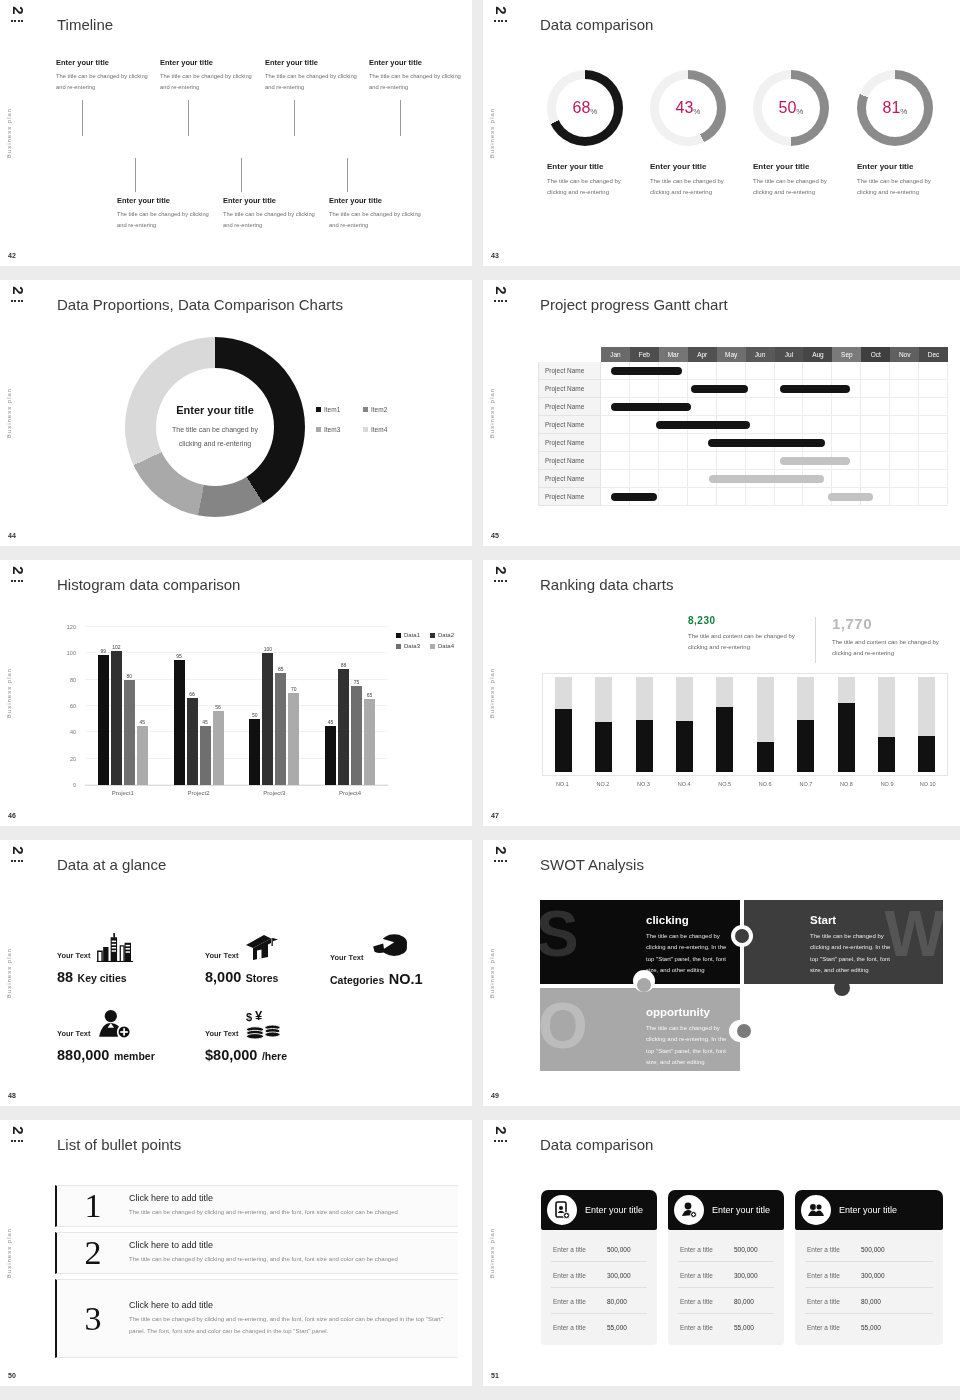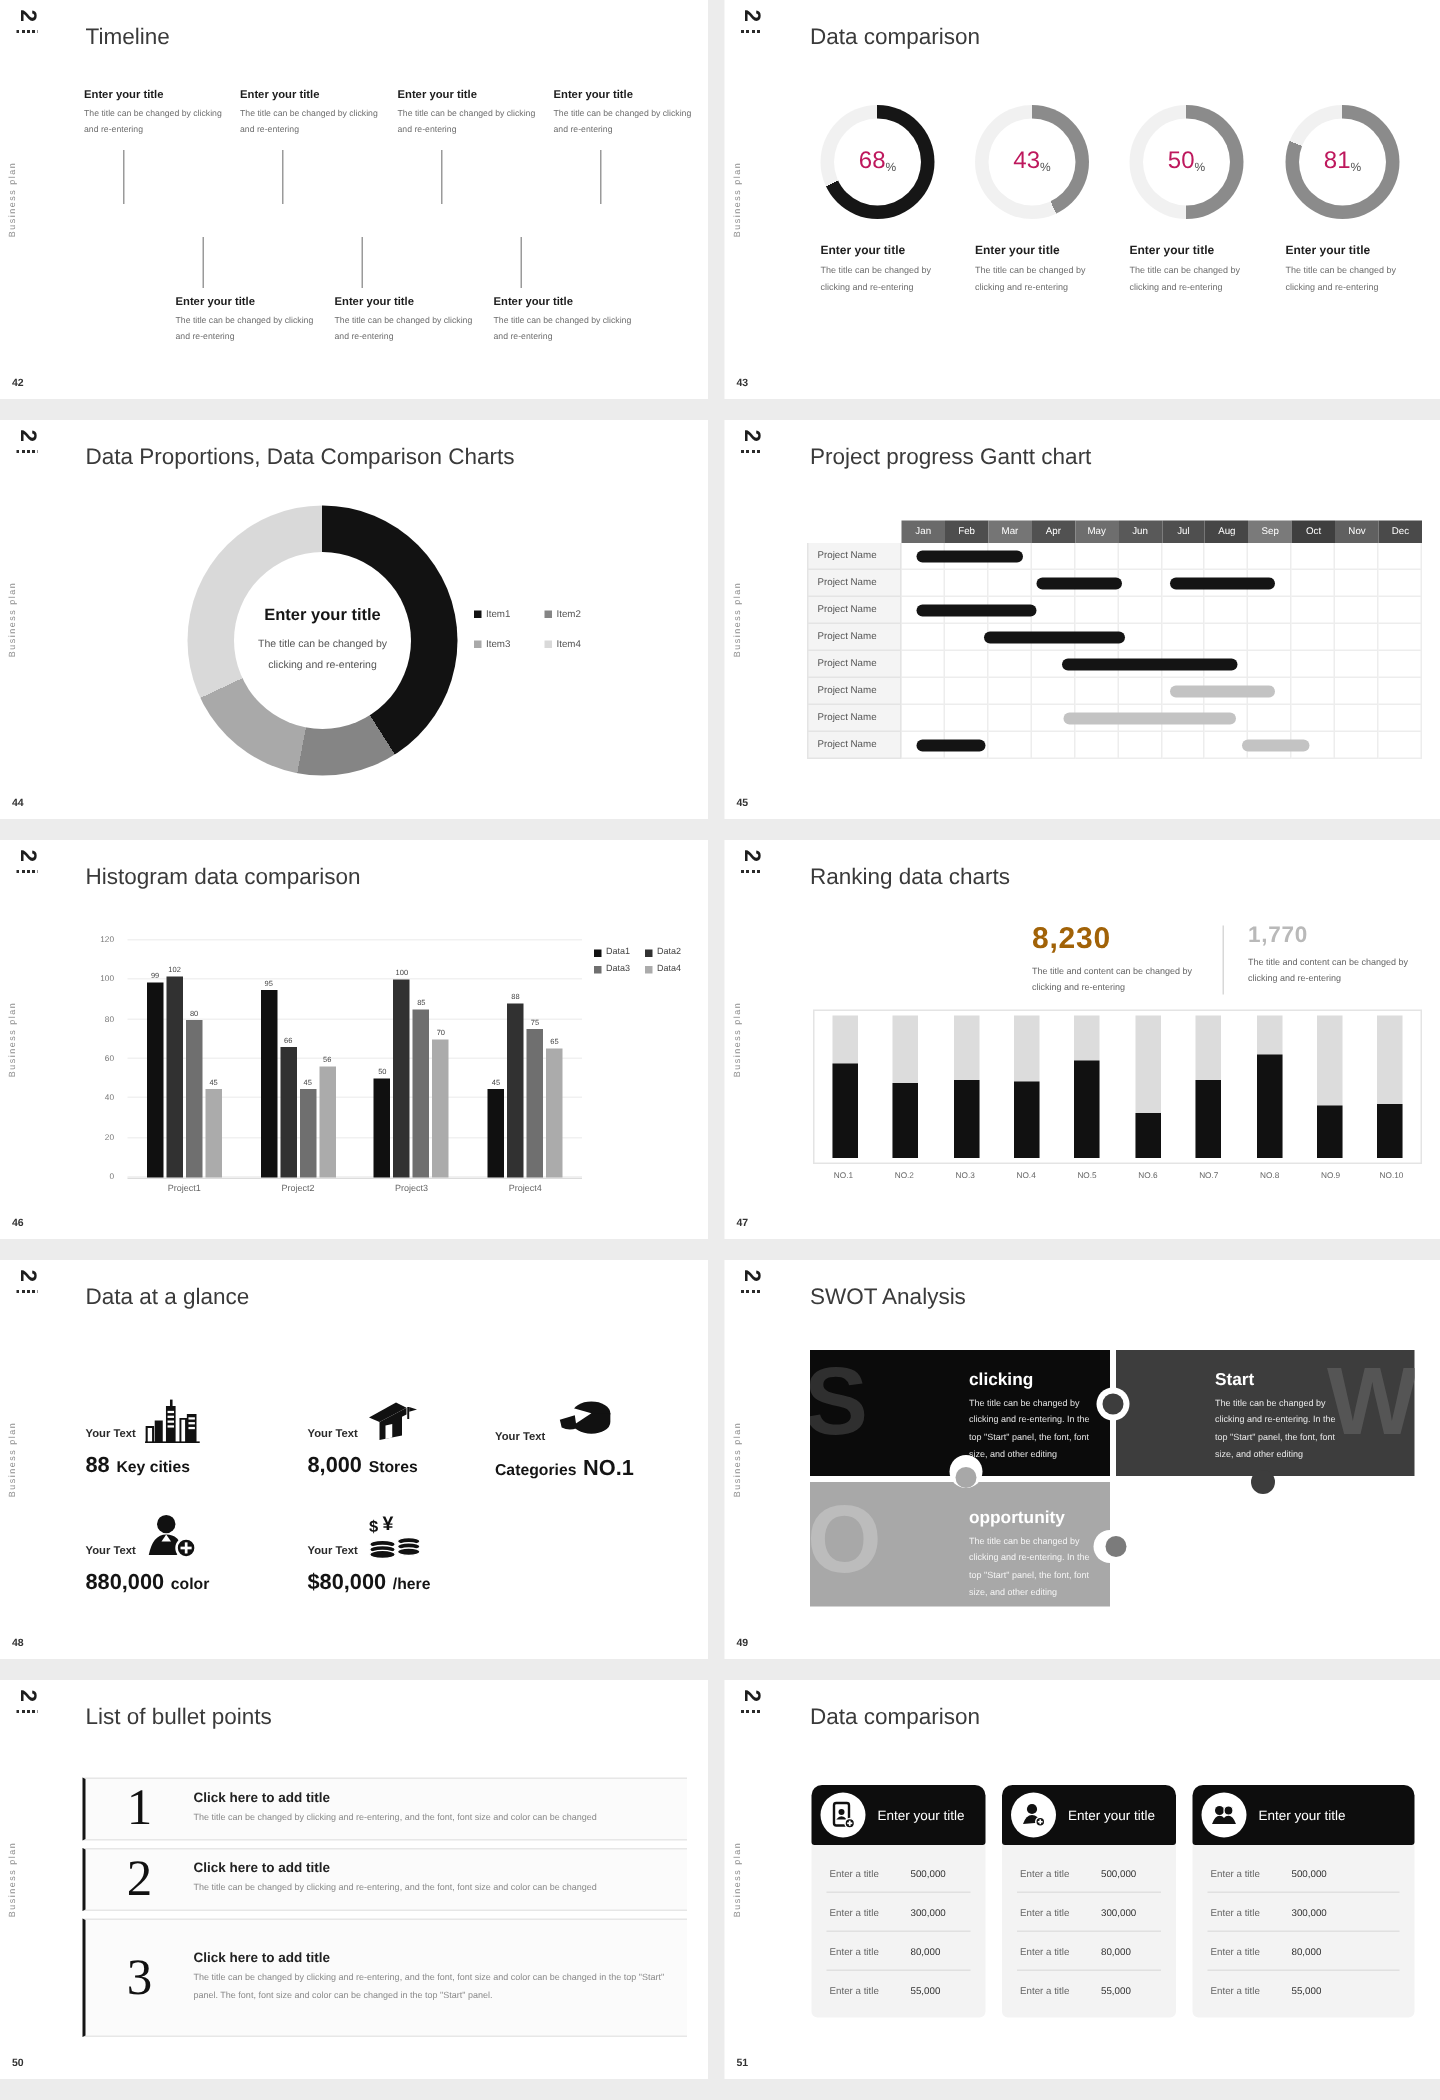--- a/index.html
+++ b/index.html
@@ -55,21 +55,21 @@
   .h-group{flex:1;display:flex;align-items:flex-end;justify-content:center;gap:2px;height:100%;position:relative;z-index:1}
   .h-bw{display:flex;flex-direction:column;align-items:center;justify-content:flex-end;height:100%;width:11px}
   .h-v{font-size:5px;color:#444;margin-bottom:1px}
   .h-bar{width:11px}
   #hist-x{position:absolute;left:85px;top:230px;width:303px;display:flex}
   .h-xlab{flex:1;text-align:center;font-size:6px;color:#666}
   #histlegend{position:absolute;left:396px;top:72px;display:grid;grid-template-columns:34px 34px;row-gap:5px;font-size:6px;color:#444}
   
   .r-stat1{position:absolute;left:205px;top:55px;width:118px}
   .r-stat2{position:absolute;left:349px;top:55px;width:118px}
-  .num1{font-size:20px;font-weight:bold;color:#a16207;letter-spacing:.5px}
+  .num1{font-size:10px;font-weight:bold;color:#15803d;letter-spacing:.5px}
   .num2{font-size:15px;font-weight:bold;color:#b9b9b9;letter-spacing:.5px}
   .r-desc{font-size:6px;color:#666;line-height:1.9;margin-top:5px}
   .r-div{position:absolute;left:332px;top:57px;width:1px;height:46px;background:#d8d8d8}
   #rank{position:absolute;left:59px;top:113px;width:406px;height:103px;border:1px solid #e4e4e4;display:flex;box-sizing:border-box;padding:3px 0}
   .r-col{flex:1;display:flex;justify-content:center}
   .r-track{width:17px;position:relative}
   .r-fill{position:absolute;left:0;bottom:0;width:100%}
   #rank-x{position:absolute;left:59px;top:221px;width:406px;display:flex}
   .r-xlab{flex:1;text-align:center;font-size:5.5px;color:#666}
   
@@ -83,21 +83,21 @@
   #board{position:absolute;left:57px;top:60px;width:403px;height:171px}
   .sq{position:absolute;overflow:hidden}
   .big{position:absolute;font-size:64px;font-weight:bold;line-height:1}
   .sw-h{position:absolute;font-weight:bold;font-size:11.5px;color:#fff}
   .sw-b{position:absolute;font-size:6px;line-height:1.9;color:rgba(255,255,255,.88);width:120px}
   .knob{position:absolute;border-radius:50%}
   
   .b-row{position:absolute;left:55px;width:403px;background:#fbfbfb;border-top:1px solid #e7e7e7;border-bottom:1px solid #e7e7e7;border-left:2px solid #141414;display:flex;align-items:center;box-sizing:border-box}
   .b-num{width:72px;text-align:center;font-family:"Liberation Serif",serif;font-size:34px;color:#111}
   .b-txt{flex:1;padding-right:14px}
-  .b-h{font-size:9px;font-weight:bold;color:#222;margin-bottom:4px}
+  .b-h{font-size:9px;font-weight:normal;color:#222;margin-bottom:4px}
   .b-b{font-size:6px;color:#8a8a8a;line-height:1.9}
   
   .card{position:absolute;top:70px}
   .c-head{height:40px;background:#0d0d0d;border-radius:7px 7px 2px 2px;position:relative;display:flex;align-items:center}
   .c-circ{position:absolute;left:6px;top:5px;width:30px;height:30px;background:#fff;border-radius:50%;display:flex;align-items:center;justify-content:center}
   .c-title{margin-left:44px;color:#fff;font-size:9px}
   .c-body{background:#f3f3f3;border-radius:0 0 4px 4px;padding:6px 0 5px}
   .c-row{height:26px;display:flex;align-items:center;position:relative}
   .c-row:not(:last-child)::after{content:"";position:absolute;left:10px;right:10px;bottom:0;height:1px;background:#e0e0e0}
   .c-lab{font-size:6.5px;color:#666;margin-left:12px;width:54px}
@@ -655,21 +655,21 @@
           <span class="gi-lab">Your Text</span>
         <svg width="36" height="32" viewBox="0 0 34 30">
             <circle cx="14" cy="7.5" r="5.8" fill="#111"></circle>
             <path fill="#111" d="M3 27 q2.5 -13 11 -13 q8 0 10.5 9.5 l-4 3.5 z"></path>
             <polygon points="14,14 17,18.5 11,18.5" fill="#fff"></polygon>
             <circle cx="26.5" cy="22.5" r="6" fill="#111" stroke="#fff" stroke-width="1.6"></circle>
             <rect x="25.7" y="19" width="1.7" height="7" fill="#fff"></rect>
             <rect x="23" y="21.7" width="7" height="1.7" fill="#fff"></rect>
           </svg>
       </div>
-      <div class="gi-stat"><span class="gi-big">880,000</span> <span class="gi-small">color</span></div>
+      <div class="gi-stat"><span class="gi-big">880,000</span> <span class="gi-small">member</span></div>
     </div>
     <div class="gi" style="left:205px;top:168px">
       <div class="gi-top">
           <span class="gi-lab">Your Text</span>
         <svg width="38" height="32" viewBox="0 0 38 30">
             <text x="2" y="12" font-size="11" font-weight="bold" fill="#111" font-family="Liberation Sans, sans-serif">$</text>
             <text x="11" y="11" font-size="13" font-weight="bold" fill="#111" font-family="Liberation Sans, sans-serif">¥</text>
             <g fill="#111" stroke="#fff" stroke-width="0.9">
               <ellipse cx="11" cy="20.5" rx="8.5" ry="2.7"></ellipse>
               <ellipse cx="11" cy="24" rx="8.5" ry="2.7"></ellipse>

